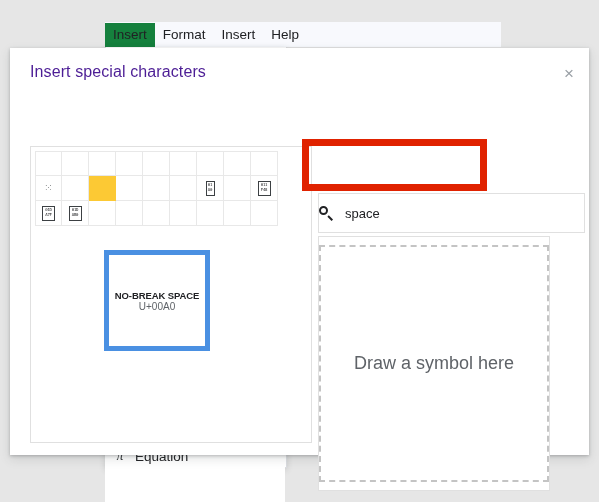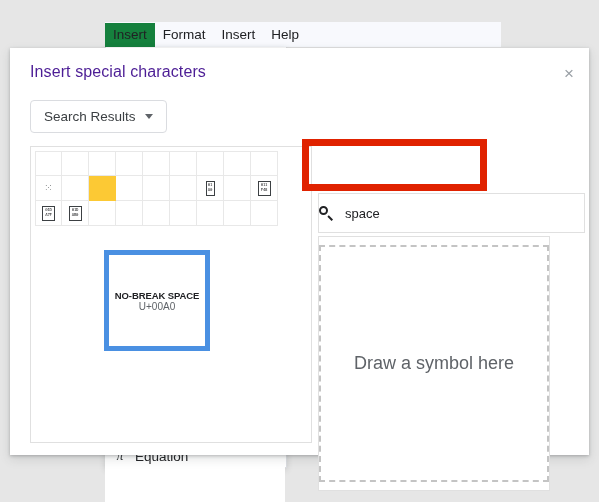--- a/index.html
+++ b/index.html
@@ -355,24 +355,20 @@
 </div>
 
 <div id="menu-popup-footer"></div>
 
 <div id="dialog">
 
   <div id="dialog-title">Insert special characters</div>
 
   <div id="close-button">×</div>
 
-  <div id="category-select">
-    <span class="cs-label">Search Results</span>
-    <span class="caret-down"></span>
-  </div>
 
   <div id="results-panel">
     <div id="char-grid">
         <div class="grid-cell first-col first-row"></div>
         <div class="grid-cell first-row"></div>
         <div class="grid-cell first-row"></div>
         <div class="grid-cell first-row"></div>
         <div class="grid-cell first-row"></div>
         <div class="grid-cell first-row"></div>
         <div class="grid-cell first-row"></div>

